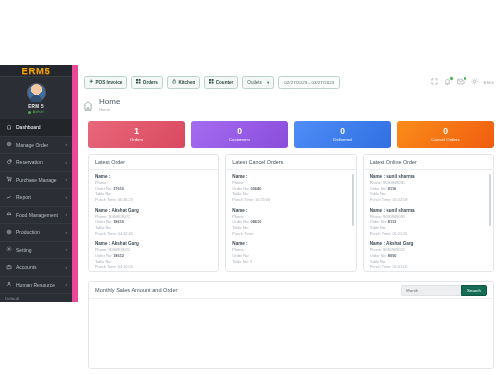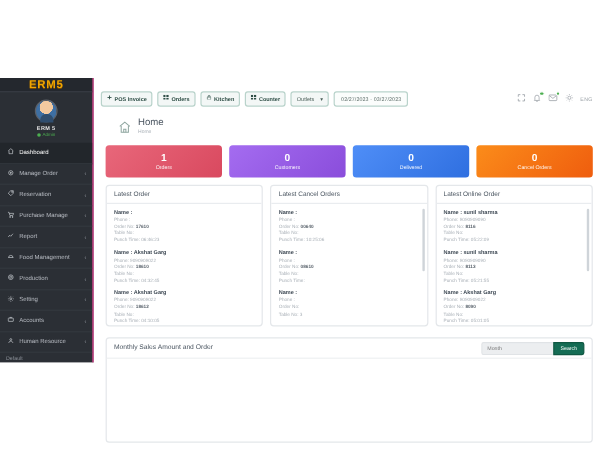--- a/index.html
+++ b/index.html
@@ -9,21 +9,21 @@
     font-family: "Liberation Sans", sans-serif;
     overflow: hidden;
   }
   .page { position: relative; width: 500px; height: 375px; background: #fff; }
 
   
   .sidebar {
     position: absolute; left: 0; top: 65px;
     width: 78px; height: 237px;
     background: #2b2f35;
-    border-right: 1px solid #ec4899;
+    border-right: 6px solid #ec4899;
     display: flex; flex-direction: column;
     overflow: hidden;
   }
   .logo-bar {
     height: 20px; background: #24282e;
     display: flex; align-items: center; justify-content: center;
     border-bottom: 1px solid #3a3f46;
   }
   .logo-text {
     font-size: 9.5px; font-weight: bold; letter-spacing: .6px;
@@ -97,21 +97,21 @@
   .tb-right { margin-left: auto; display: flex; align-items: center; gap: 6px; padding-right: 2px; }
   .tb-icon-wrap { position: relative; cursor: pointer; color: #9aa0a6; font-size: 7px; line-height: 1; }
   .badge-dot {
     position: absolute; top: -2px; right: -2.5px;
     width: 4.5px; height: 4.5px; border-radius: 50%;
     background: #4caf50; border: .5px solid #fff;
   }
   .lang { font-size: 4.4px; color: #9aa0a6; letter-spacing:.3px; cursor:pointer; }
 
   
-  .page-head { position: absolute; left: 98px; top: 97px; display: flex; align-items: flex-end; gap: 5px; }
+  .page-head { position: absolute; left: 82px; top: 97px; display: flex; align-items: flex-end; gap: 5px; }
   .home-icon { color: #8fa6a0; line-height:0; }
   .page-title { font-size: 8px; color: #4a5560; font-weight: normal; }
   .breadcrumb { font-size: 4.2px; color: #a9b0b7; margin-top: 1px; }
 
   
   .stats { position: absolute; left: 88px; top: 121px; right: 6px; display: flex; gap: 6px; }
   .stat {
     flex: 1; height: 27px; border-radius: 3px;
     color: #fff; text-align: center;
     display: flex; flex-direction: column; align-items: center; justify-content: center;

